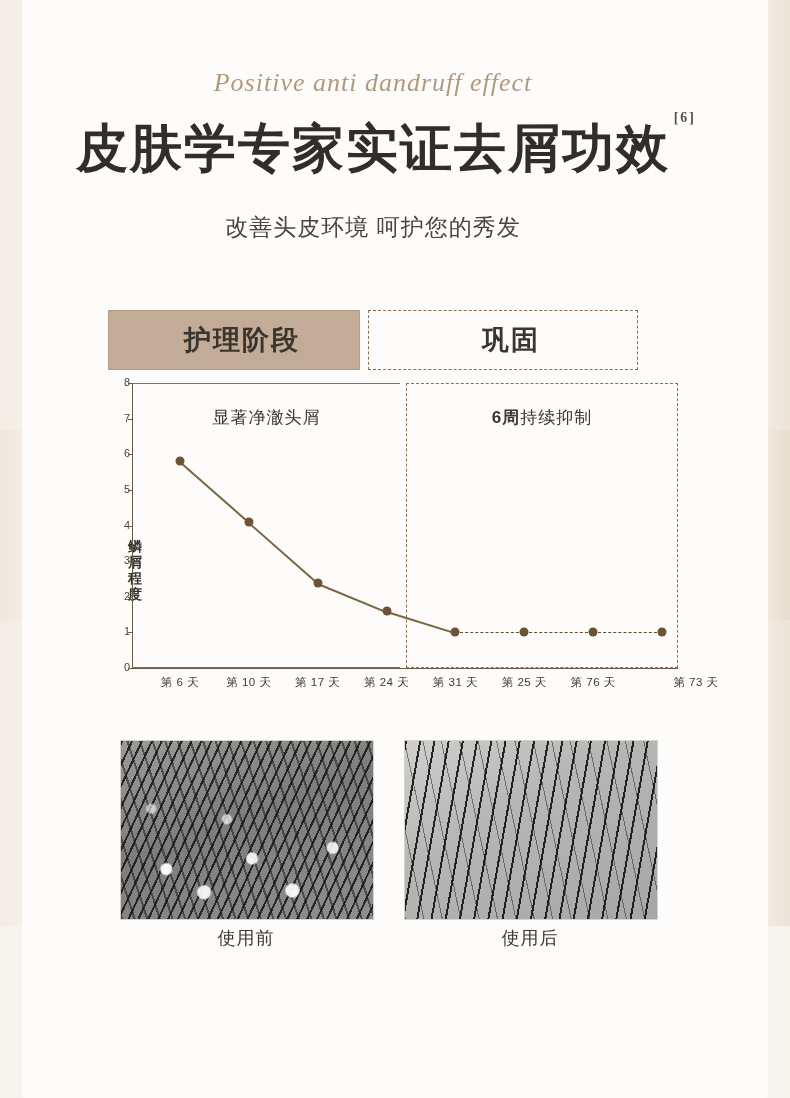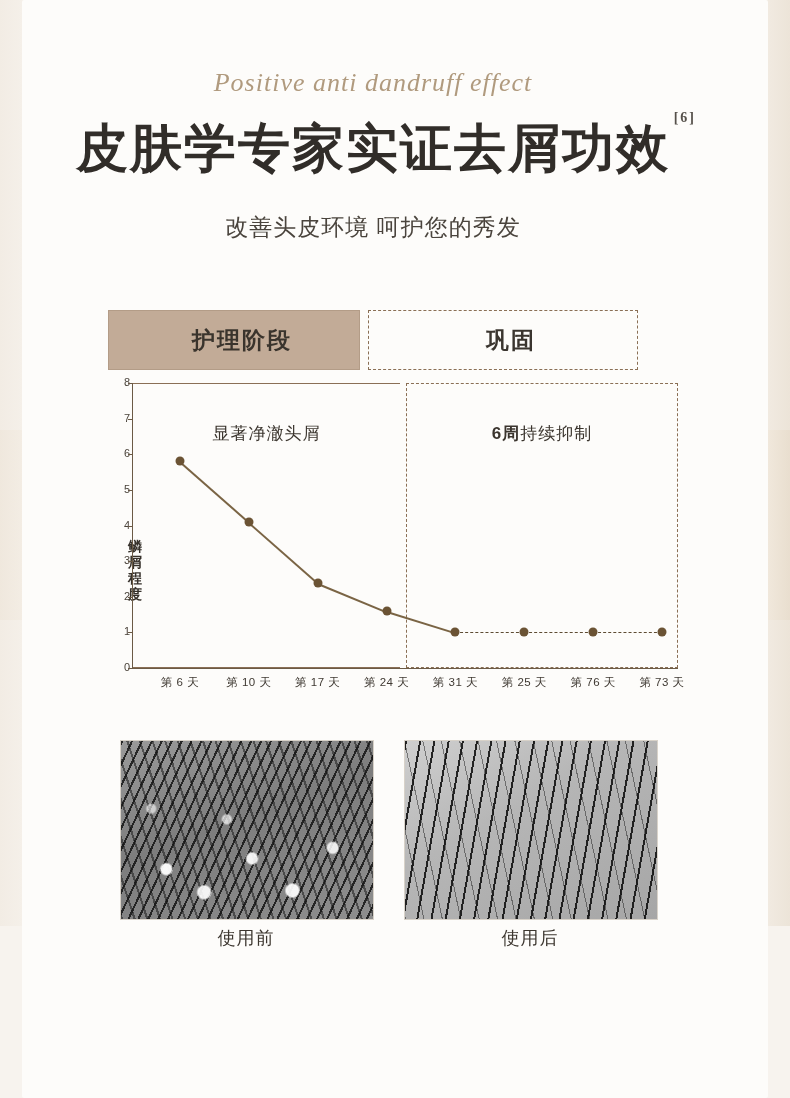--- a/index.html
+++ b/index.html
@@ -86,21 +86,21 @@
     top: 310px;
     width: 530px;
     height: 60px;
     display: flex;
   }
   .tab {
     flex: 0 0 auto;
     display: flex;
     align-items: center;
     justify-content: center;
-    font-size: 23px;
+    font-size: 27px;
     letter-spacing: 2px;
     color: #3a352f;
     box-sizing: border-box;
     padding-left: 16px;
   }
   .tab-care {
     width: 252px;
     background: #c2ab97;
     border: 1px solid #b39c87;
     color: #3a342d;
@@ -144,21 +144,20 @@
     box-sizing: border-box;
   }
   .panel-label {
     position: absolute;
     top: 22px;
     width: 100%;
     text-align: center;
     font-size: 17px;
     color: #3b352e;
     letter-spacing: 1px;
-    margin-top: 16px;
   }
   .panel-label b { font-weight: bold; }
   .y-axis {
     position: absolute;
     left: 44px; top: 0;
     width: 1px; height: 285px;
     background: #6b5a45;
   }
   .y-tick {
     position: absolute;
@@ -331,21 +330,21 @@
         <div class="y-mark" style="top: 0px;"></div>
       </div>
     <div id="xtick-host">
         <div class="x-tick" style="left: 92px;">第 6 天</div>
         <div class="x-tick" style="left: 160.857px;">第 10 天</div>
         <div class="x-tick" style="left: 229.714px;">第 17 天</div>
         <div class="x-tick" style="left: 298.571px;">第 24 天</div>
         <div class="x-tick" style="left: 367.429px;">第 31 天</div>
         <div class="x-tick" style="left: 436.286px;">第 25 天</div>
         <div class="x-tick" style="left: 505.143px;">第 76 天</div>
-        <div class="x-tick" style="left: 574px;">第 73 天</div>
+        <div class="x-tick" style="left: 608px;">第 73 天</div>
       </div>
     <div id="series-host">
         <div class="seg" style="left: 92px; top: 78.375px; width: 91.7013px; transform: rotate(41.3329deg);"></div>
         <div class="seg" style="left: 160.857px; top: 138.938px; width: 91.7013px; transform: rotate(41.3329deg);"></div>
         <div class="seg" style="left: 229.714px; top: 199.5px; width: 74.5222px; transform: rotate(22.4847deg);"></div>
         <div class="seg" style="left: 298.571px; top: 228px; width: 72.0985px; transform: rotate(17.2457deg);"></div>
         <div class="seg dashed" style="left: 367.429px; top: 249.375px; width: 68.8571px; transform: rotate(0deg);"></div>
         <div class="seg dashed" style="left: 436.286px; top: 249.375px; width: 68.8571px; transform: rotate(0deg);"></div>
         <div class="seg dashed" style="left: 505.143px; top: 249.375px; width: 68.8571px; transform: rotate(0deg);"></div>
         <div class="dot" style="left: 92px; top: 78.375px;"></div>

